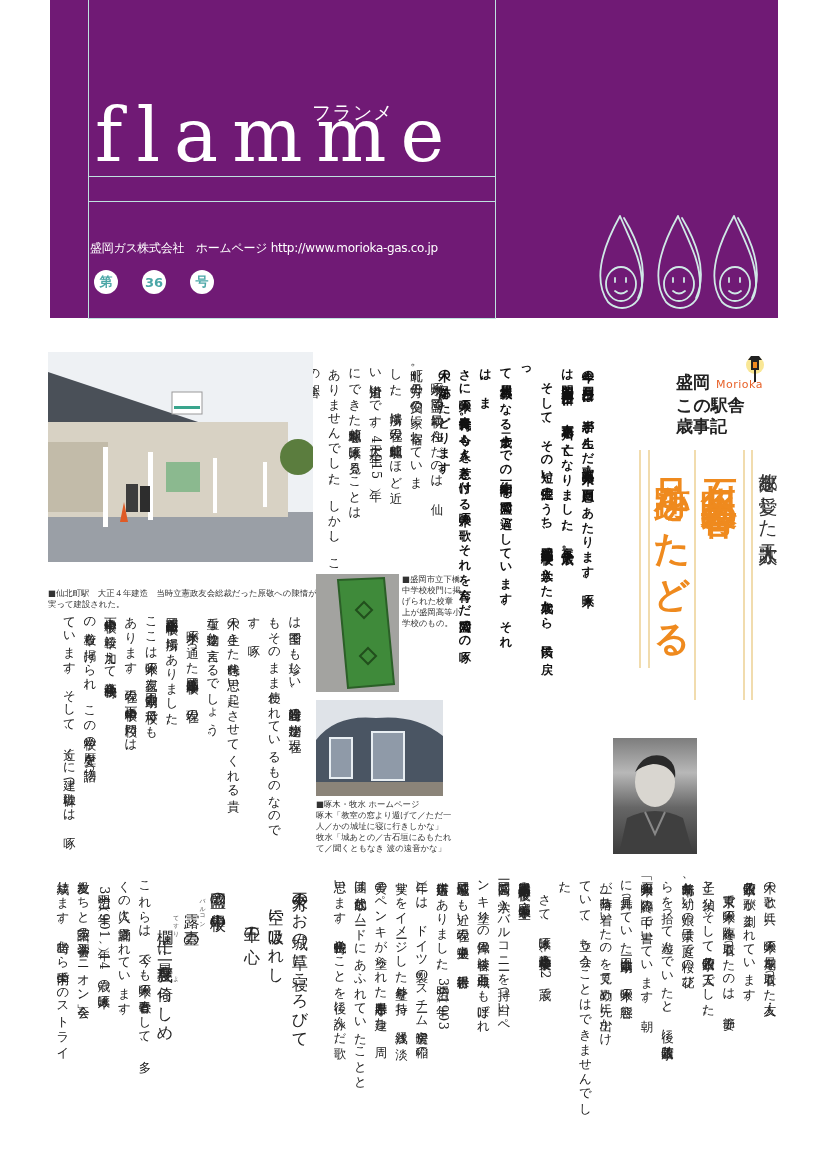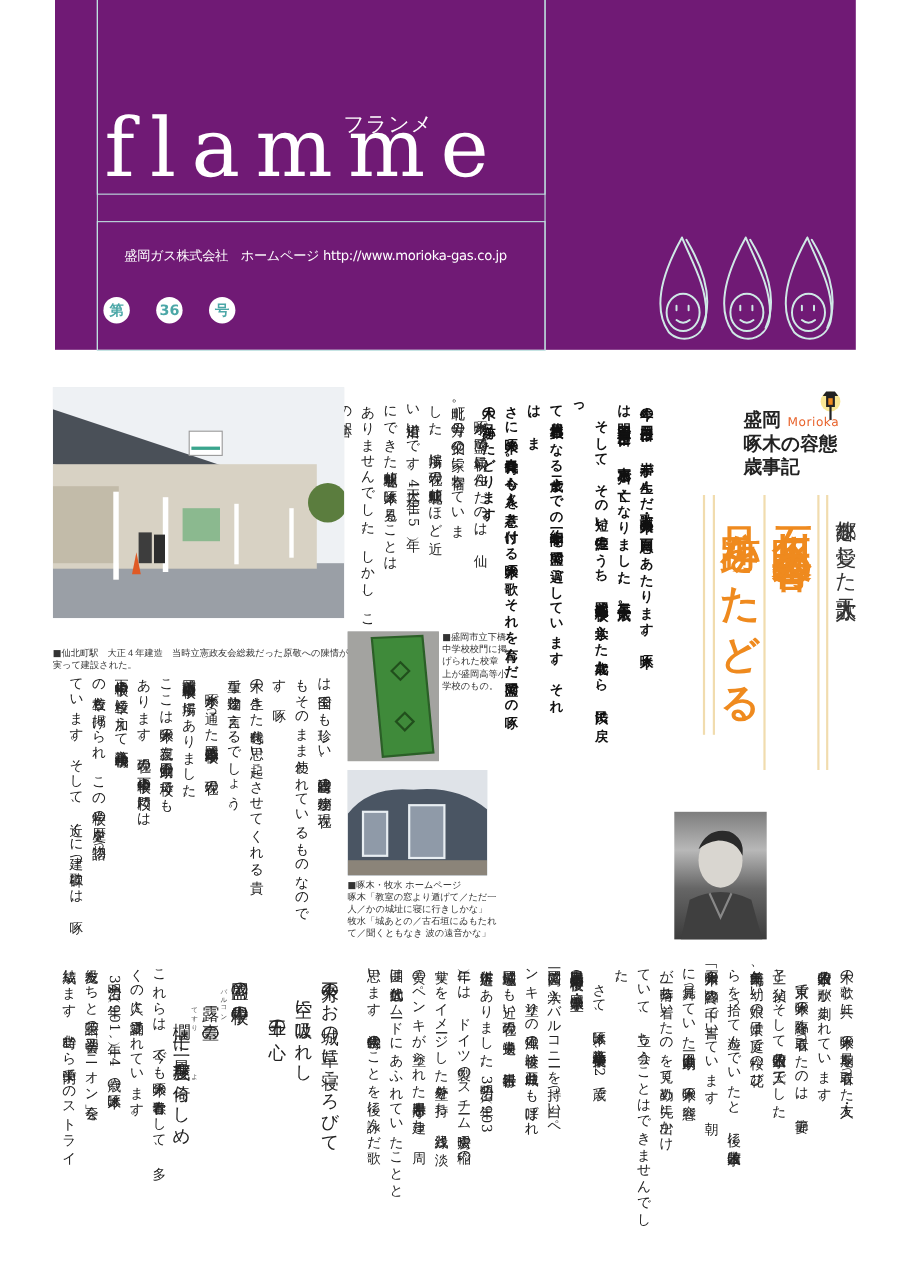--- a/index.html
+++ b/index.html
@@ -48,21 +48,21 @@
 
 <div class="header">
   <div class="hdr-line-v" style="left:38px;height:318px;"></div>
   <div class="hdr-line-v" style="left:445px;height:318px;"></div>
   <div class="hdr-box" style="left:38px;top:-1px;width:408px;height:178px;"></div>
   <div class="hdr-box" style="left:38px;top:201px;width:408px;height:118px;"></div>
 
   <div class="logo">flamme</div>
   <div class="logo-kana">フランメ</div>
 
-  <div class="tagline" style="top:224px;margin-left:23px;">盛岡ガス株式会社　ホームページ http://www.morioka-gas.co.jp</div>
+  <div class="tagline" style="top:240px;">盛岡ガス株式会社　ホームページ http://www.morioka-gas.co.jp</div>
 
   <div class="issue">
     <div class="issue-dot">第</div>
     <div class="issue-dot">36</div>
     <div class="issue-dot">号</div>
   </div>
 
   <svg class="flames" width="170" height="100" viewBox="0 0 170 100">
     <g fill="none" stroke="#cfe9e6" stroke-width="1.8" stroke-linecap="round">
       <g transform="translate(0,0)">
@@ -92,21 +92,21 @@
 
 <svg class="lamp" width="22" height="30" viewBox="0 0 22 30">
   <circle cx="11" cy="13" r="9" fill="#f7e17a" opacity="0.8"></circle>
   <path d="M4 8 L18 8 L15 4 L7 4 Z" fill="#222"></path>
   <rect x="7" y="8" width="8" height="10" fill="#222"></rect>
   <rect x="9" y="10" width="4" height="6" fill="#ef8a1e"></rect>
   <rect x="10" y="18" width="2" height="12" fill="#222"></rect>
 </svg>
 <div class="series">
   <div><span>盛岡</span> <span class="morioka">Morioka</span></div>
-  <div>啄木の容態</div>
+  <div>この駅舎</div>
   <div>歳事記</div>
 </div>
 
 <div class="vt subtitle">故郷を愛した天才歌人</div>
 
 <div class="title-frame">
   <div class="tline" style="left:0;top:0;height:218px;"></div>
   <div class="tline" style="left:9px;top:0;height:218px;"></div>
   <div class="tline" style="left:55px;top:0;height:250px;"></div>
   <div class="tline" style="left:104px;top:0;height:250px;"></div>

